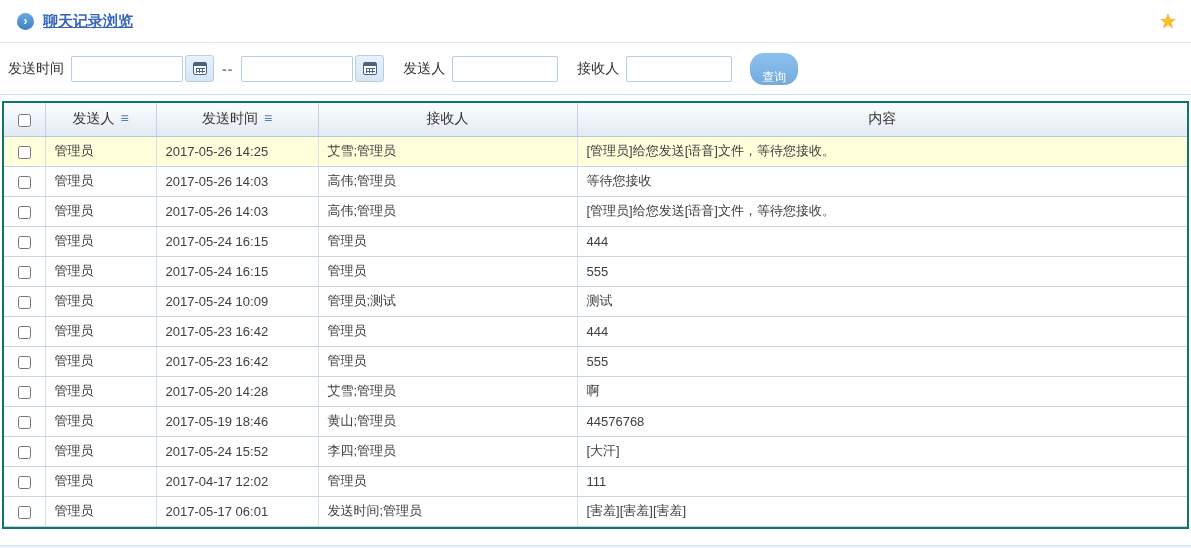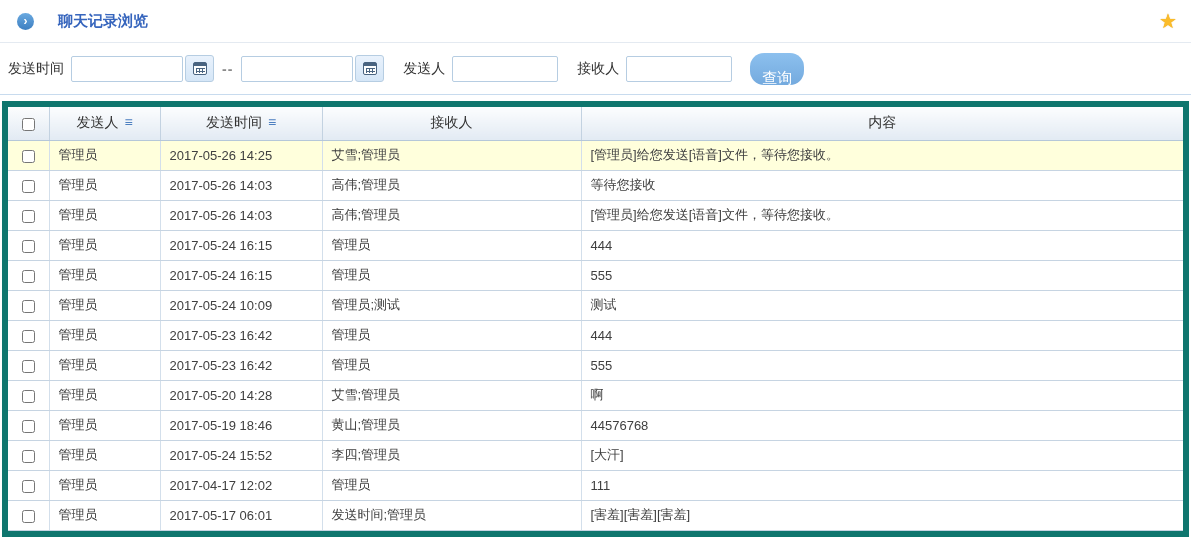--- a/index.html
+++ b/index.html
@@ -22,24 +22,25 @@
   .title-icon {
     width: 17px; height: 17px;
     border-radius: 50%;
     background: linear-gradient(#6aa9e0, #3d7fc1);
     color: #fff;
     display: flex; align-items: center; justify-content: center;
     font-size: 12px; font-weight: bold; line-height: 1;
     padding-bottom: 1px;
   }
   .page-title {
-    margin-left: 24px;
+    margin-left: 9px;
     font-size: 15px;
     font-weight: bold;
     color: #3665bd;
+    text-decoration: underline;
   }
   .star {
     margin-left: auto;
     font-size: 20px;
     color: #fbbc2a;
     text-shadow: 0 0 1px #d8960a;
     cursor: pointer;
     line-height: 1;
   }
 
@@ -89,29 +90,29 @@
   .gap-lg { margin-left: 19px; }
   .query-btn {
     margin-left: 18px;
     min-width: 47px;
     height: 27px;
     padding: 16px 12px;
     border: none;
     border-radius: 14px;
     background: linear-gradient(#8cc0ee, #74aade);
     color: #ffffff;
-    font-size: 15px;
+    font-size: 12px;
     cursor: pointer;
     font-family: inherit;
   }
 
   
   .table-wrap {
     margin: 6px 2px 16px 2px;
-    border: 6px solid #0f766e;
+    border: 2px solid #0f766e;
   }
   table {
     width: 100%;
     border-collapse: collapse;
     table-layout: fixed;
     font-size: 13px;
     color: #404040;
   }
   th {
     height: 33px;

